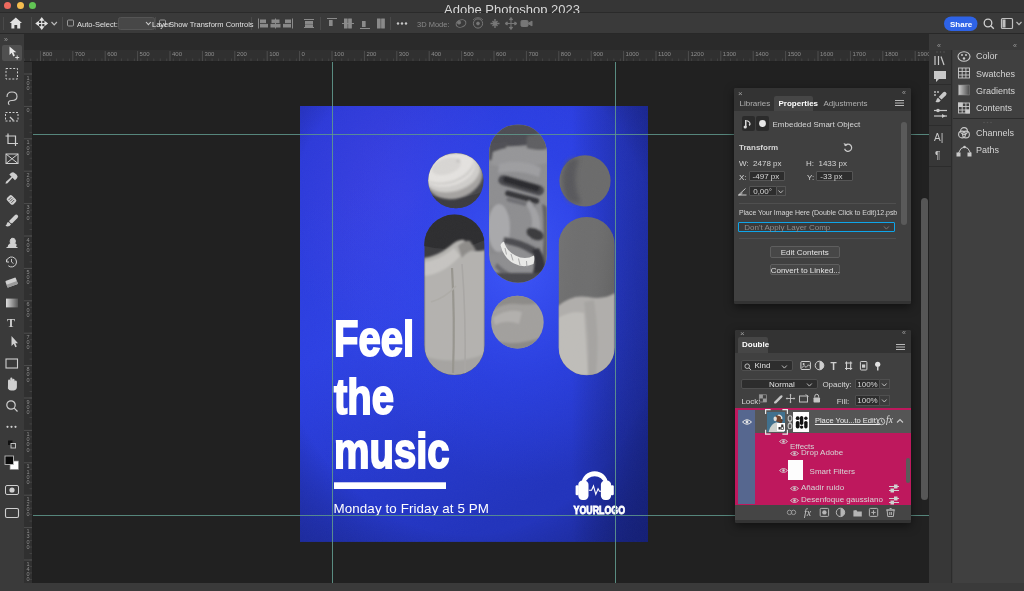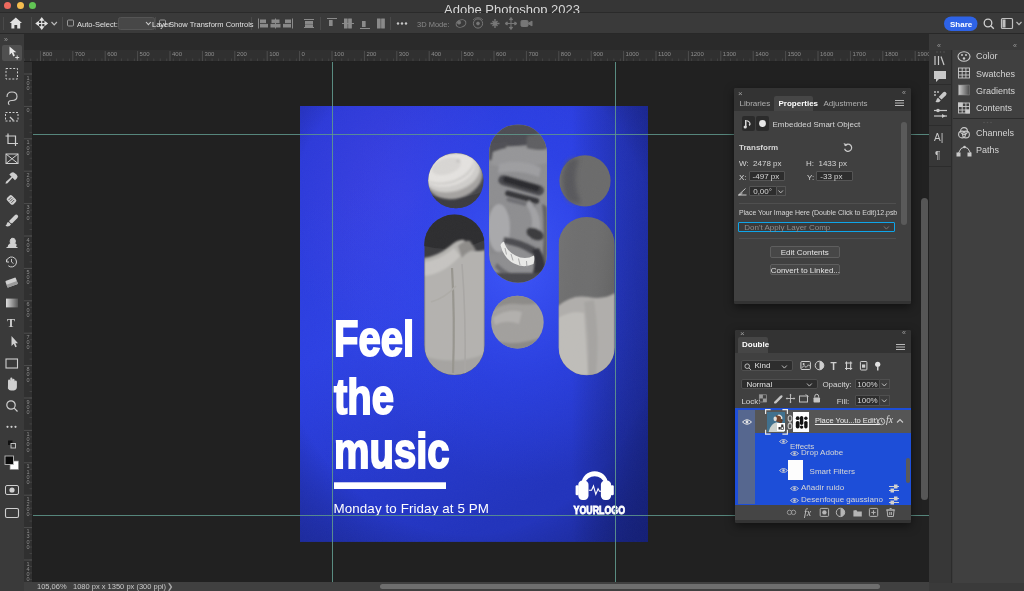--- a/index.html
+++ b/index.html
@@ -733,26 +733,20 @@
 
     <div class="abs" style="left:308px;top:12px;width:1px;height:521px;background:rgba(95,152,140,0.9);"></div>
     <div class="abs" style="left:591px;top:12px;width:1px;height:521px;background:rgba(95,152,140,0.9);"></div>
     <div class="abs" style="left:9px;top:83.8px;width:896px;height:1px;background:rgba(95,152,140,0.85);"></div>
     <div class="abs" style="left:9px;top:465px;width:896px;height:1px;background:rgba(95,152,140,0.85);"></div>
 
     <div class="abs" style="left:896.5px;top:148px;width:7px;height:302px;background:#565656;border-radius:4px;"></div>
   </div>
 
   <div class="abs" style="left:0;top:583px;width:1024px;height:8px;background:#3a3a3a;"></div>
-  <div class="abs" style="left:24px;top:582px;width:905px;height:9px;background:#404040;color:#c8c8c8;font-size:7.5px;line-height:9px;">
-    <span style="position:absolute;left:13px;">105,06%</span>
-    <span style="position:absolute;left:49px;">1080 px x 1350 px (300 ppi)</span>
-    <span style="position:absolute;left:143px;color:#aaa;">❯</span>
-    <div class="abs" style="left:356px;top:2px;width:500px;height:5px;background:#6e6e6e;border-radius:3px;"></div>
-  </div>
 
   <div id="dock" class="abs" style="left:929px;top:34px;width:95px;height:549px;background:#3a3a3a;">
     <div class="abs" style="left:8px;top:8px;color:#9a9a9a;font-size:7px;">«</div>
     <div class="abs" style="left:84px;top:8px;color:#9a9a9a;font-size:7px;">«</div>
 
     <div class="abs" style="left:0;top:16px;width:23px;height:533px;background:#373737;border-right:1px solid #2c2c2c;">
       <svg width="23" height="533" viewBox="0 0 23 533">
         <g transform="translate(0,-50)">
           <g stroke="#2c2c2c">
               <line x1="0" y1="84.5" x2="23" y2="84.5"></line>
@@ -995,39 +989,39 @@
             <rect x="64.5" y="66" width="8" height="6"></rect>
             <path d="M70.5 64.5 l2.8 1.7 -1.3 1.8" stroke-width="0.8"></path>
           </g>
         <g>
             <rect x="78.5" y="67.5" width="6.5" height="5" rx="0.8" fill="#c4c4c4" stroke="none"></rect>
             <path d="M79.8 67.5 v-1.3 a1.9 1.9 0 0 1 3.8 0 v1.3" stroke-width="1"></path>
           </g>
       </g>
     </svg>
 
-    <div class="abs" style="left:6.4px;top:48.5px;width:77px;height:10.5px;background:#2d2d2d;border:1px solid #4f4f4f;border-radius:2px;line-height:10px;padding-left:4px;color:#e0e0e0;">Normal
+    <div class="abs" style="left:6.4px;top:48.5px;width:77px;height:10.5px;background:#2d2d2d;border:1px solid #4f4f4f;border-radius:2px;line-height:10px;padding-left:4px;color:#e0e0e0;text-align:center;">Normal
       <svg class="abs" style="right:3px;top:2.5px;" width="8" height="7">
           <path d="M1 1.5 l2.4 2.6 2.4 -2.6" stroke="#bbb" stroke-width="1" fill="none"></path>
         </svg>
     </div>
     <div class="abs" style="left:87.4px;top:50px;">Opacity:</div>
     <div class="abs" style="left:120px;top:48.5px;width:25px;height:10.5px;background:#2d2d2d;border:1px solid #4f4f4f;border-radius:1px 0 0 1px;line-height:10px;text-align:center;">100%</div>
     <div class="abs" style="left:145px;top:48.5px;width:10px;height:10.5px;background:#3c3c3c;border:1px solid #4f4f4f;border-left:none;"><svg width="9" height="9">
           <path d="M2 3.5 l2.3 2.5 2.3 -2.5" stroke="#bbb" stroke-width="1" fill="none"></path>
         </svg></div>
 
     <div class="abs" style="left:6.4px;top:66.5px;">Lock:</div>
     <div class="abs" style="left:101.8px;top:66.5px;">Fill:</div>
     <div class="abs" style="left:120px;top:65px;width:25px;height:10.5px;background:#2d2d2d;border:1px solid #4f4f4f;border-radius:1px 0 0 1px;line-height:10px;text-align:center;">100%</div>
     <div class="abs" style="left:145px;top:65px;width:10px;height:10.5px;background:#3c3c3c;border:1px solid #4f4f4f;border-left:none;"><svg width="9" height="9">
           <path d="M2 3.5 l2.3 2.5 2.3 -2.5" stroke="#bbb" stroke-width="1" fill="none"></path>
         </svg></div>
 
-    <div class="abs" style="left:0;top:77.5px;width:176px;height:97.9px;background:#1d4ed8;">
+    <div class="abs" style="left:0;top:77.5px;width:176px;height:97.9px;background:#be185d;">
       <div class="abs" style="left:2.7px;top:2.8px;width:17.3px;height:93.8px;background:#56678f;"></div>
       <div class="abs" style="left:20px;top:2.8px;width:156px;height:23.2px;background:#555555;"></div>
 
       <svg class="abs" style="left:7px;top:10px" width="10" height="8">
           <path d="M0.5 4 q4.5 -4.5 9 0 q-4.5 4.5 -9 0 z" fill="none" stroke="#e8e8e8" stroke-width="1"></path>
           <circle cx="5" cy="4" r="1.4" fill="#e8e8e8"></circle>
         </svg>
 
       <div class="abs" style="left:32.3px;top:4.3px;width:18px;height:20.7px;">
         <svg width="18" height="20.7" viewBox="0 0 18 20.7">

